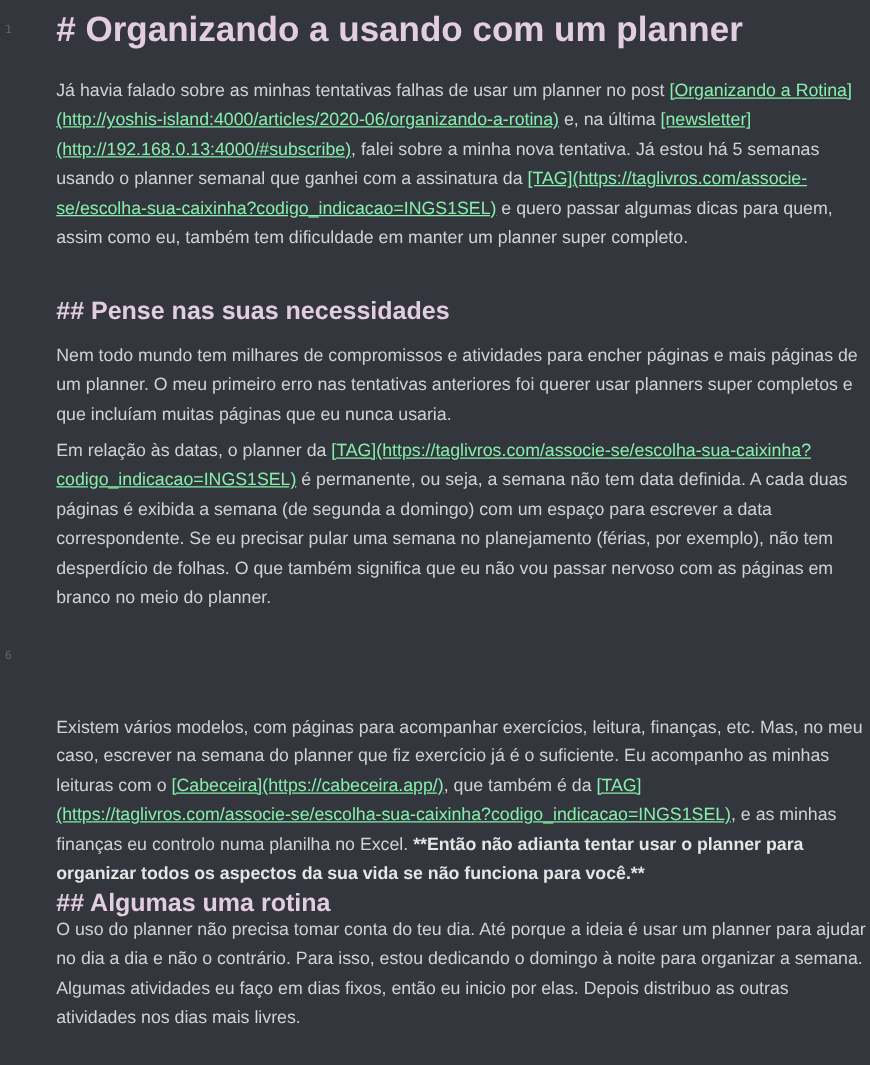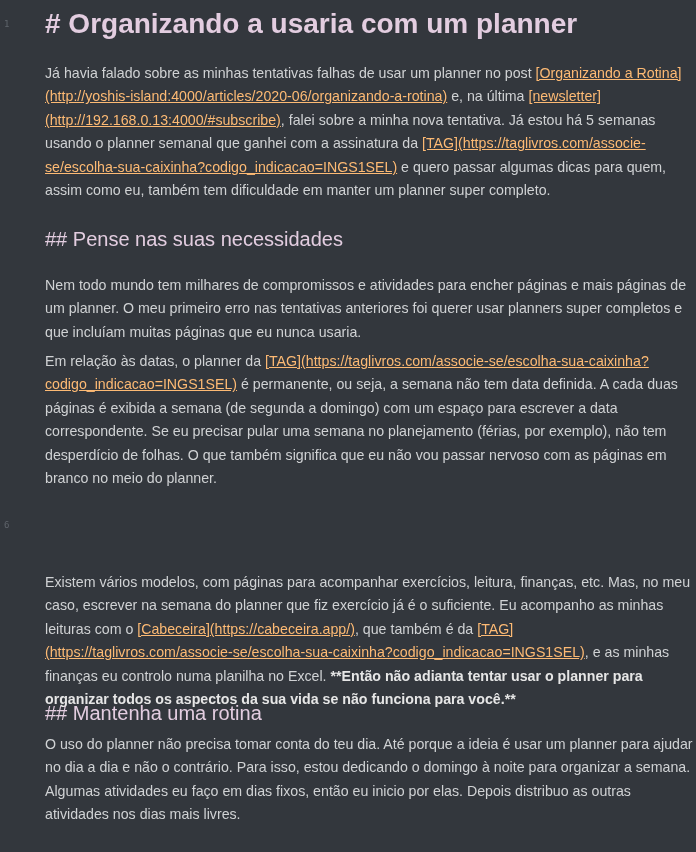--- a/index.html
+++ b/index.html
@@ -16,53 +16,54 @@
     font-size:9px; color:#5f646b;
   }
   .content { position:absolute; left:45px; top:0; width:640px; }
   .h1 {
     position:absolute; left:0; top:8px;
     font-size:28px; font-weight:bold; color:#e3cde0;
     white-space:nowrap;
   }
   .h2 {
     position:absolute; left:0;
-    font-size:20px; font-weight:normal; color:#e3cde0;
+    font-size:20px; font-weight:bold; color:#e3cde0;
     white-space:nowrap;
+    margin-top:10px;
   }
   .para {
     position:absolute; left:0; width:648px;
     font-size:14.2px; line-height:23.4px; color:#d0d2d4;
   }
-  .lnk { color:#fdba74; text-decoration:underline; }
+  .lnk { color:#86efac; text-decoration:underline; }
   .b { font-weight:bold; color:#e6e6e6; }
 </style>
 </head>
 <body>
 
 <div>
   <span class="gutter-num" style="top:19px">1</span>
   <span class="gutter-num" style="top:520px">6</span>
 </div>
 
 <div class="content">
-  <div class="h1"># Organizando a usaria com um planner</div>
+  <div class="h1"># Organizando a usando com um planner</div>
 
   <div class="para" style="top:62px">
     <span>Já havia falado sobre as minhas tentativas falhas de usar um planner no post </span><span class="lnk"><span>[Organizando a Rotina]</span></span><span class="lnk">(http://yoshis-island:4000/articles/2020-06/organizando-a-rotina)</span><span> e, na última </span><span class="lnk">[newsletter]</span><span class="lnk">(http://192.168.0.13:4000/#subscribe)</span><span>, falei sobre a minha nova tentativa. Já estou há 5 semanas usando o planner semanal que ganhei com a assinatura da </span><span class="lnk">[TAG]</span><span class="lnk">(https://taglivros.com/associe-se/escolha-sua-caixinha?codigo_indicacao=INGS1SEL)</span><span> e quero passar algumas dicas para quem, assim como eu, também tem dificuldade em manter um planner super completo.</span>
   </div>
 
   <div class="h2" style="top:228px">## Pense nas suas necessidades</div>
 
   <div class="para" style="top:274px">Nem todo mundo tem milhares de compromissos e atividades para encher páginas e mais páginas de um planner. O meu primeiro erro nas tentativas anteriores foi querer usar planners super completos e que incluíam muitas páginas que eu nunca usaria.</div>
 
   <div class="para" style="top:350px">
     <span>Em relação às datas, o planner da </span><span class="lnk">[TAG]</span><span class="lnk">(https://taglivros.com/associe-se/escolha-sua-caixinha?codigo_indicacao=INGS1SEL)</span><span> é permanente, ou seja, a semana não tem data definida. A cada duas páginas é exibida a semana (de segunda a domingo) com um espaço para escrever a data correspondente. Se eu precisar pular uma semana no planejamento (férias, por exemplo), não tem desperdício de folhas. O que também significa que eu não vou passar nervoso com as páginas em branco no meio do planner.</span>
   </div>
 
   <div class="para" style="top:571px">
     <span>Existem vários modelos, com páginas para acompanhar exercícios, leitura, finanças, etc. Mas, no meu caso, escrever na semana do planner que fiz exercício já é o suficiente. Eu acompanho as minhas leituras com o </span><span class="lnk">[Cabeceira]</span><span class="lnk">(https://cabeceira.app/)</span><span>, que também é da </span><span class="lnk">[TAG]</span><span class="lnk">(https://taglivros.com/associe-se/escolha-sua-caixinha?codigo_indicacao=INGS1SEL)</span><span>, e as minhas finanças eu controlo numa planilha no Excel. </span><span class="b">**Então não adianta tentar usar o planner para organizar todos os aspectos da sua vida se não funciona para você.**</span>
   </div>
 
-  <div class="h2" style="top:702px">## Mantenha uma rotina</div>
+  <div class="h2" style="top:702px">## Algumas uma rotina</div>
 
   <div class="para" style="top:733px">O uso do planner não precisa tomar conta do teu dia. Até porque a ideia é usar um planner para ajudar no dia a dia e não o contrário. Para isso, estou dedicando o domingo à noite para organizar a semana. Algumas atividades eu faço em dias fixos, então eu inicio por elas. Depois distribuo as outras atividades nos dias mais livres.</div>
 </div>
 
 </body></html>

